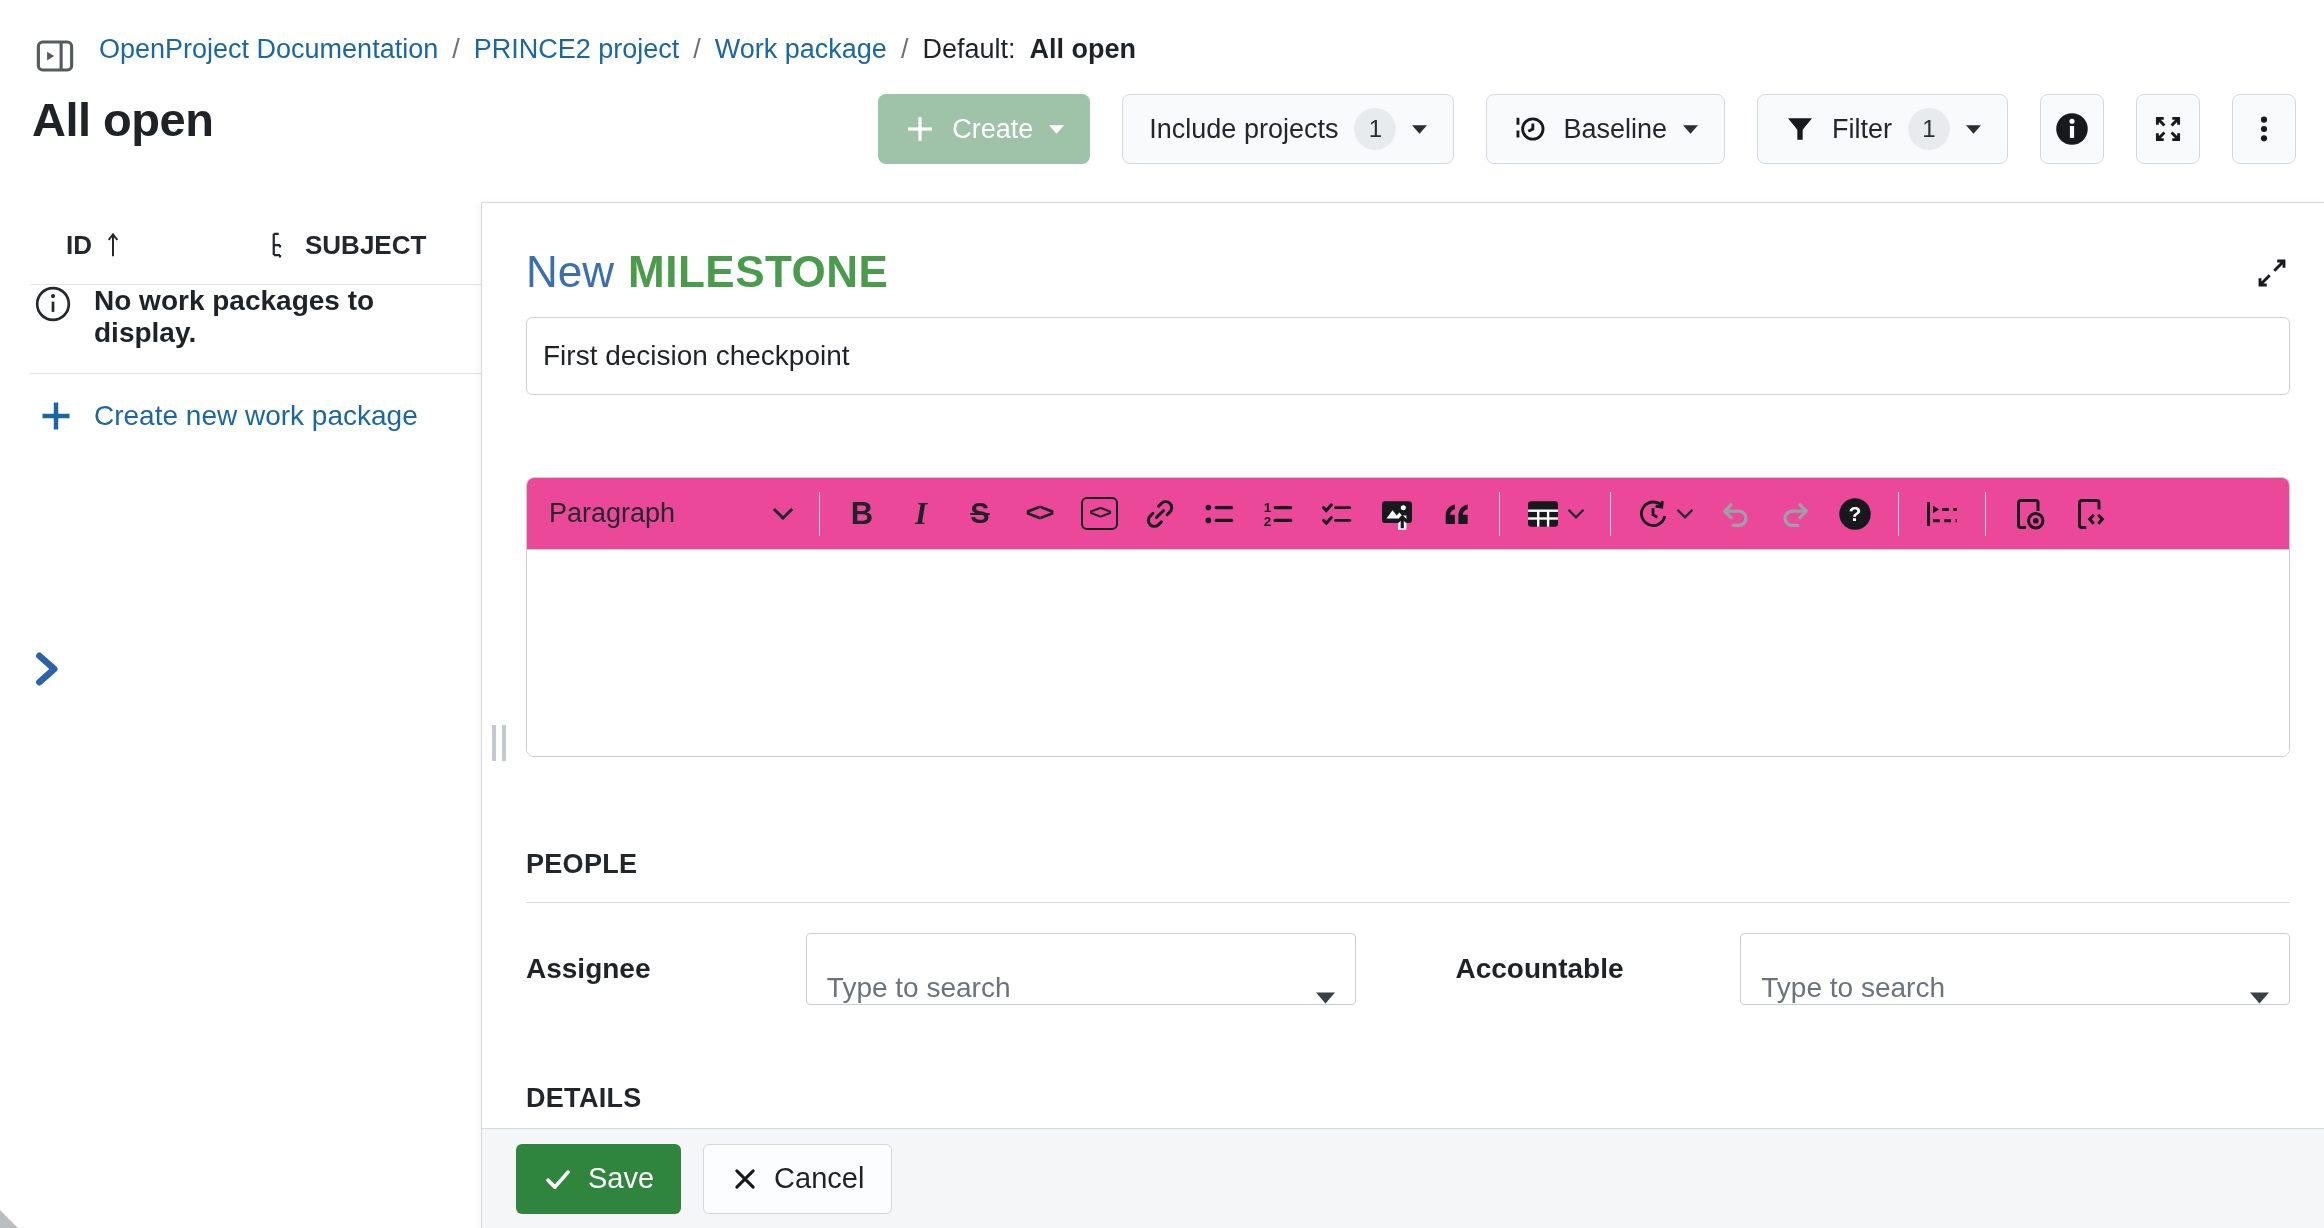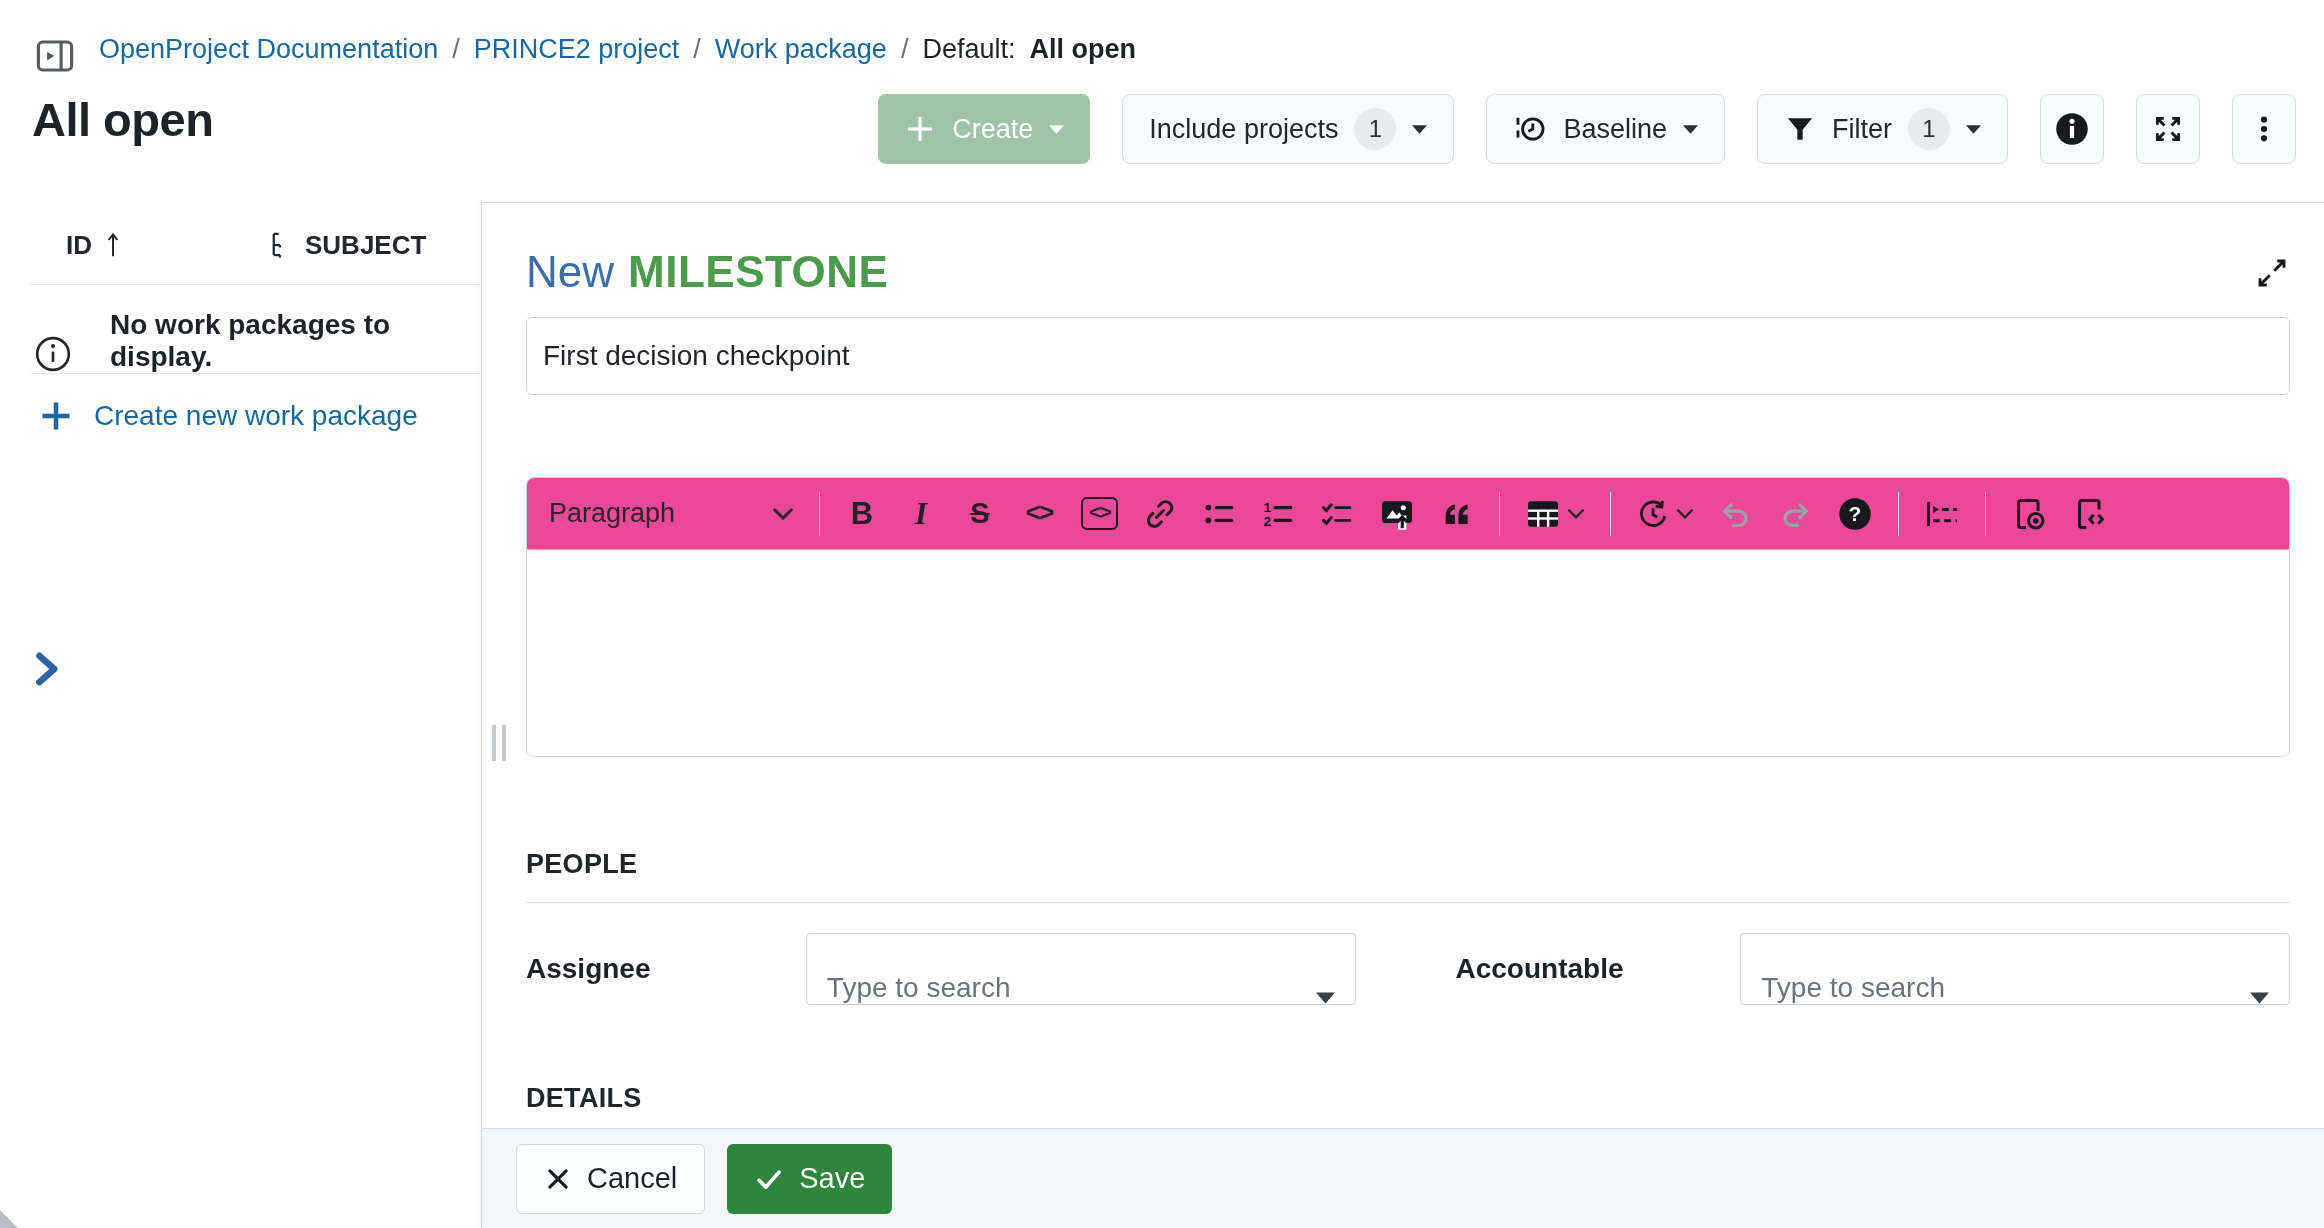--- a/index.html
+++ b/index.html
@@ -24,21 +24,21 @@
   .tb-btn.create { background:#9FC3A8; border:none; color:#fff; }
   .badge { min-width:42px; height:42px; border-radius:21px; background:#e8ebee; color:#2a2e33;
     display:flex; align-items:center; justify-content:center; font-size:24px; padding:0 8px; }
 
   
   .wp-table { position:absolute; left:30px; top:206px; width:451px; }
   .wp-header { display:flex; align-items:center; height:78px; font-size:26px; font-weight:700; color:#24282d; }
   .wp-header .id-col { display:flex; align-items:center; gap:10px; padding-left:36px; cursor:pointer; }
   .wp-header .subject-col { position:absolute; left:237px; display:flex; align-items:center; gap:12px; cursor:pointer; }
   .wp-rule { border:none; border-top:1px solid #e1e4e8; }
-  .wp-empty { display:flex; align-items:flex-end; gap:38px; height:88px; font-size:28px; font-weight:700; padding-left:4px; }
+  .wp-empty { display:flex; align-items:flex-start; gap:22px; height:88px; font-size:28px; font-weight:700; padding-left:4px; }
   .wp-create-link { display:flex; align-items:center; gap:20px; margin-top:24px; padding-left:8px;
     color:#1A67A3; font-size:28px; cursor:pointer; }
 
   .sidebar-handle { position:absolute; left:26px; top:646px; cursor:pointer; }
 
   
   .split-panel { position:absolute; left:481px; top:202px; width:1843px; height:1026px; background:#fff;
     border-top:1px solid #d3d8dd; border-left:1px solid #d3d8dd; box-shadow:-3px 0 6px rgba(60,70,80,0.05); }
   .panel-body { position:absolute; left:0; right:0; top:0; bottom:100px; padding:44px 34px 0 44px; overflow:hidden; }
   .panel-heading { font-size:44px; display:flex; gap:14px; align-items:baseline; }
@@ -436,35 +436,35 @@
                 <polygon points="0,0 14,0 7,8" fill="#3a4046"></polygon>
               </svg>
           </span>
         </div>
       </div>
 
       <h3 class="section-heading details-heading">DETAILS</h3>
     </div>
 
     <footer class="panel-footer">
+      <button class="btn save">
+        <span>
+          <svg width="30" height="30" viewBox="0 0 24 24" fill="none" stroke="#fff" stroke-width="3" stroke-linecap="round" stroke-linejoin="round">
+            <path d="M4 13 L9.5 18.5 L20 6.5"></path>
+          </svg>
+        </span>
+        <span>Save</span>
+      </button>
       <button class="btn cancel">
         <span>
           <svg width="28" height="28" viewBox="0 0 24 24" fill="none" stroke="#17191c" stroke-width="2.6" stroke-linecap="round">
             <path d="M5 5 L19 19 M19 5 L5 19"></path>
           </svg>
         </span>
         <span>Cancel</span>
-      </button>
-      <button class="btn save">
-        <span>
-          <svg width="30" height="30" viewBox="0 0 24 24" fill="none" stroke="#fff" stroke-width="3" stroke-linecap="round" stroke-linejoin="round">
-            <path d="M4 13 L9.5 18.5 L20 6.5"></path>
-          </svg>
-        </span>
-        <span>Save</span>
       </button>
     </footer>
   </section>
 
   <span class="page-corner">
     <svg width="18" height="18" viewBox="0 0 18 18">
         <polygon points="0,0 18,18 0,18" fill="#b9bec3"></polygon>
       </svg>
   </span>
 

